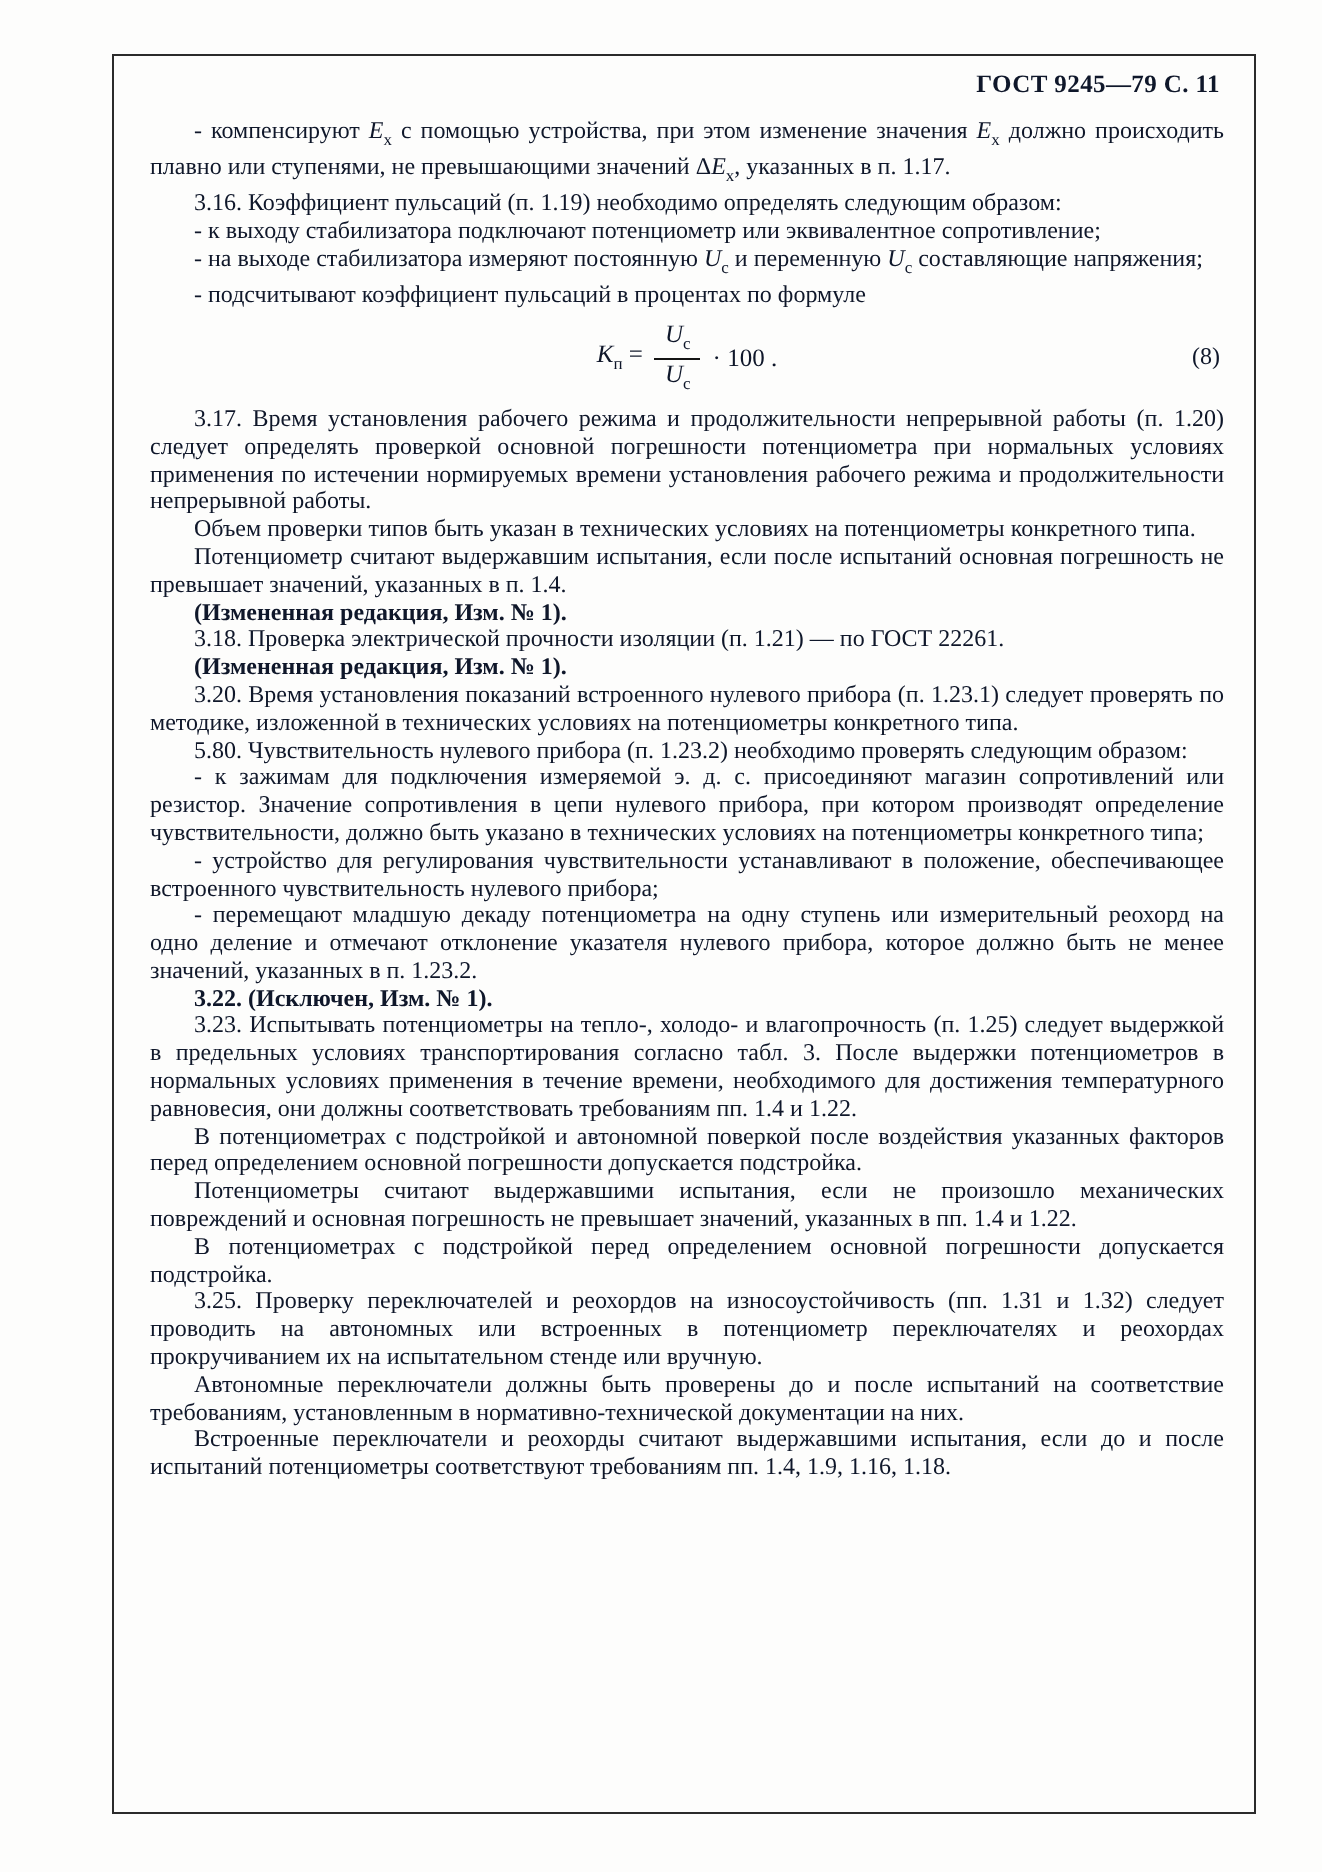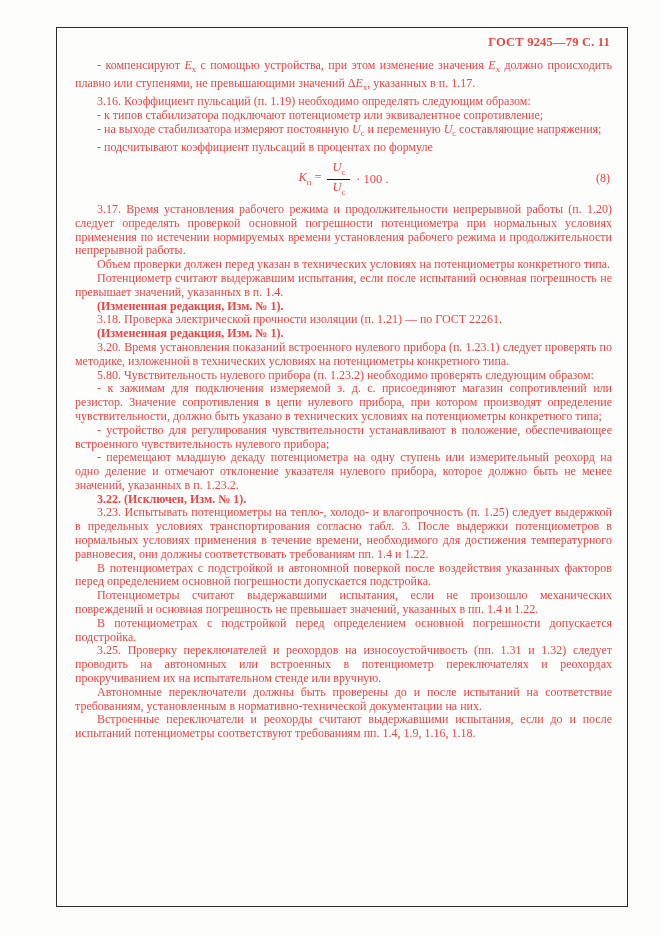--- a/index.html
+++ b/index.html
@@ -3,21 +3,21 @@
 <meta charset="utf-8">
 <style>
   * { margin: 0; padding: 0; box-sizing: border-box; }
   html, body { background: #ffffff; }
   .page {
     position: relative;
     width: 661px;
     height: 936px;
     background: #fdfdfc;
     font-family: "Liberation Serif", serif;
-    color: #ef4444;
+    color: #0f172a;
     overflow: hidden;
   }
   .frame {
     position: absolute;
     left: 56px;
     top: 27px;
     width: 572px;
     height: 880px;
     border: 1px solid #2b2b2b;
     padding: 7px 15px 8px 18px;
@@ -72,38 +72,38 @@
 
 <div class="page">
   <div class="frame">
     <div class="doc-header">
       <span>ГОСТ 9245—79 С. 11</span>
     </div>
     <div class="body-text">
       <div>
           <p class="para">- компенсируют <i>E</i><sub>х</sub> с помощью устройства, при этом изменение значения <i>E</i><sub>х</sub> должно происходить плавно или ступенями, не превышающими значений Δ<i>E</i><sub>х</sub>, указанных в п. 1.17.</p>
           <p class="para">3.16. Коэффициент пульсаций (п. 1.19) необходимо определять следующим образом:</p>
-          <p class="para">- к типов стабилизатора подключают потенциометр или эквивалентное сопротивление;</p>
+          <p class="para">- к выходу стабилизатора подключают потенциометр или эквивалентное сопротивление;</p>
           <p class="para">- на выходе стабилизатора измеряют постоянную <i>U</i><sub>с</sub> и переменную <i>U</i><sub>с</sub> составляющие напряжения;</p>
           <p class="para">- подсчитывают коэффициент пульсаций в процентах по формуле</p>
         </div>
       <div class="formula-row">
         <span class="formula">
           <span class="f-lhs"><i>K</i><sub>п</sub> =</span>
           <span class="frac">
             <span class="num"><i>U</i><sub>с</sub></span>
             <span class="den"><i>U</i><sub>с</sub></span>
           </span>
           <span class="f-rhs">· 100 .</span>
         </span>
         <span class="eq-num">(8)</span>
       </div>
       <div>
           <p class="para">3.17. Время установления рабочего режима и продолжительности непрерывной работы (п. 1.20) следует определять проверкой основной погрешности потенциометра при нормальных условиях применения по истечении нормируемых времени установления рабочего режима и продолжительности непрерывной работы.</p>
-          <p class="para">Объем проверки должен перед указан в технических условиях на потенциометры конкретного типа.</p>
+          <p class="para">Объем проверки типов быть указан в технических условиях на потенциометры конкретного типа.</p>
           <p class="para">Потенциометр считают выдержавшим испытания, если после испытаний основная погрешность не превышает значений, указанных в п. 1.4.</p>
           <p class="para bold">(Измененная редакция, Изм. № 1).</p>
           <p class="para">3.18. Проверка электрической прочности изоляции (п. 1.21) — по ГОСТ 22261.</p>
           <p class="para bold">(Измененная редакция, Изм. № 1).</p>
           <p class="para">3.20. Время установления показаний встроенного нулевого прибора (п. 1.23.1) следует проверять по методике, изложенной в технических условиях на потенциометры конкретного типа.</p>
           <p class="para">5.80. Чувствительность нулевого прибора (п. 1.23.2) необходимо проверять следующим образом:</p>
           <p class="para">- к зажимам для подключения измеряемой э. д. с. присоединяют магазин сопротивлений или резистор. Значение сопротивления в цепи нулевого прибора, при котором производят определение чувствительности, должно быть указано в технических условиях на потенциометры конкретного типа;</p>
           <p class="para">- устройство для регулирования чувствительности устанавливают в положение, обеспечивающее встроенного чувствительность нулевого прибора;</p>
           <p class="para">- перемещают младшую декаду потенциометра на одну ступень или измерительный реохорд на одно деление и отмечают отклонение указателя нулевого прибора, которое должно быть не менее значений, указанных в п. 1.23.2.</p>
           <p class="para bold">3.22. (Исключен, Изм. № 1).</p>

